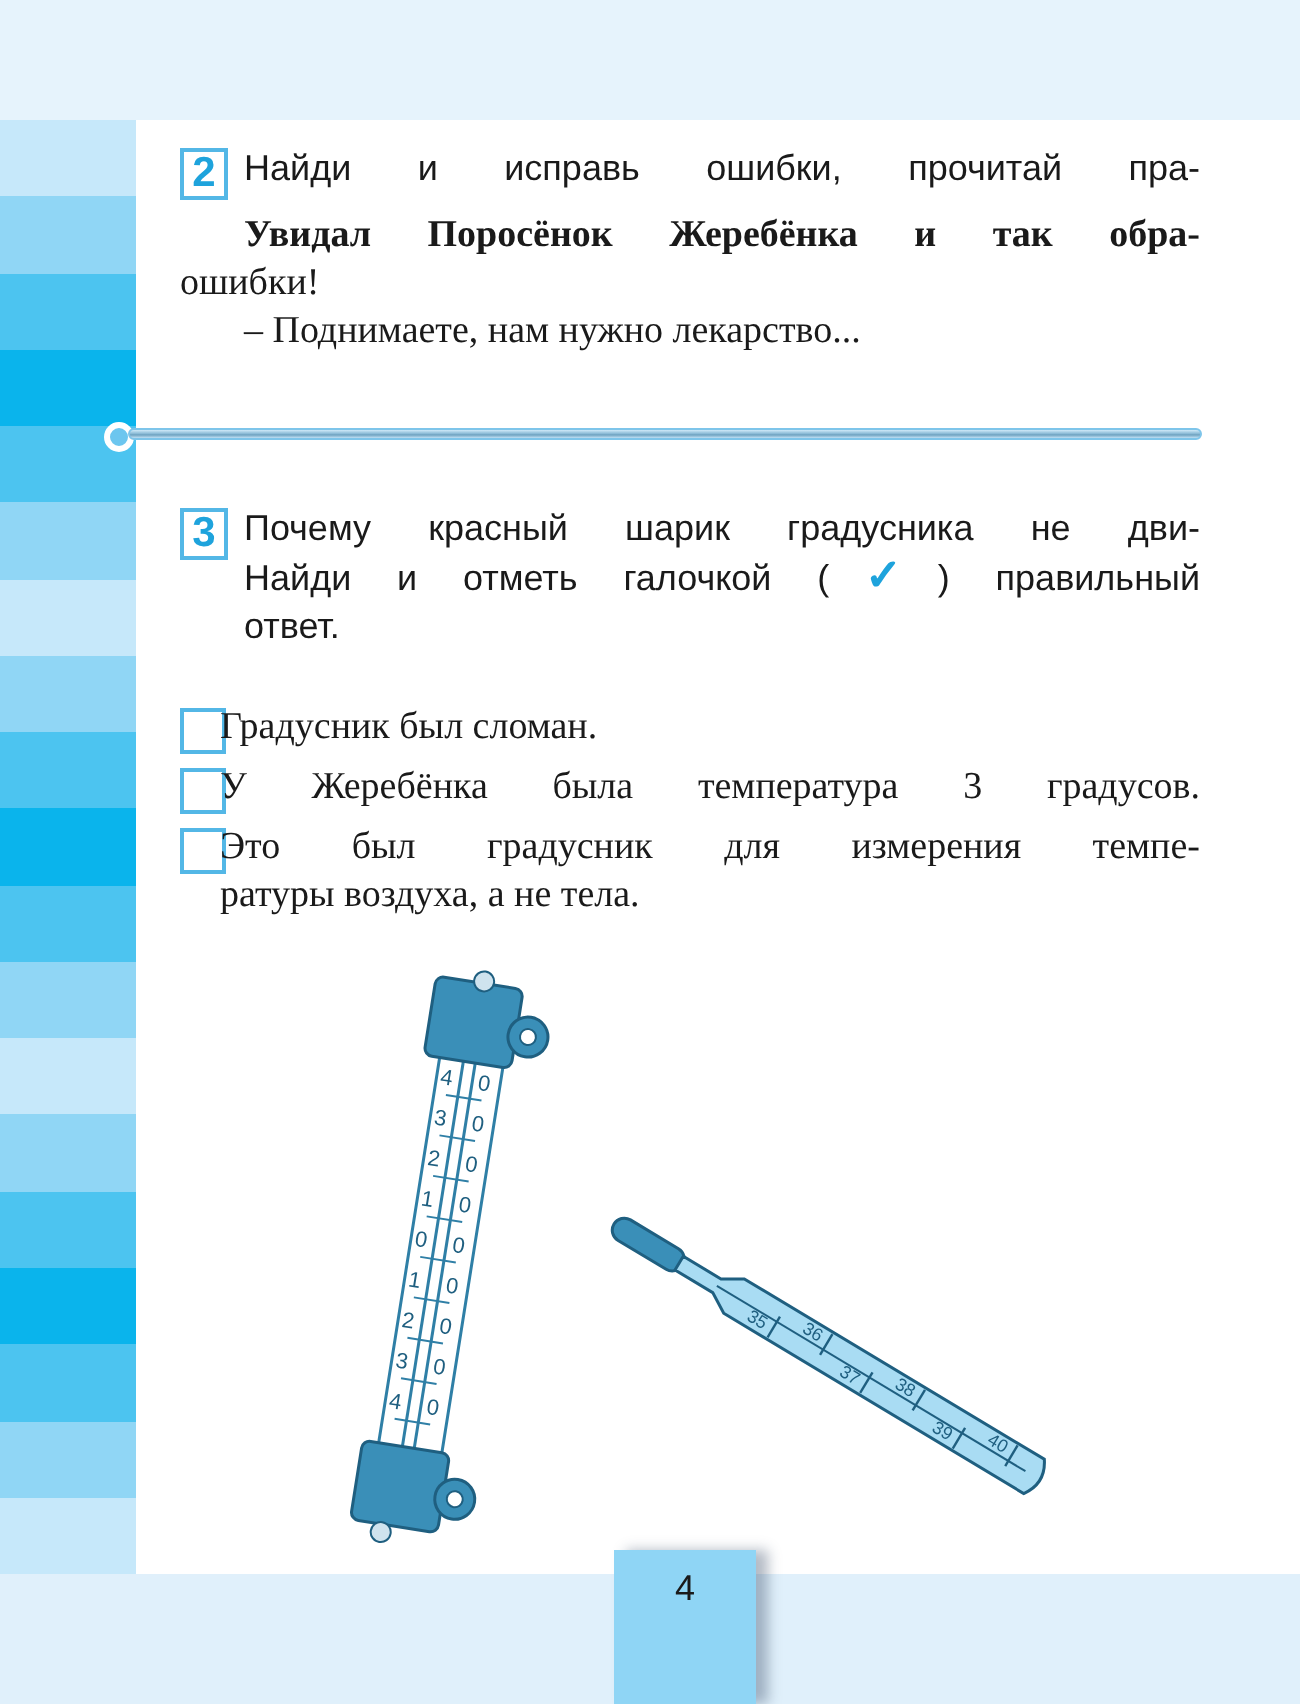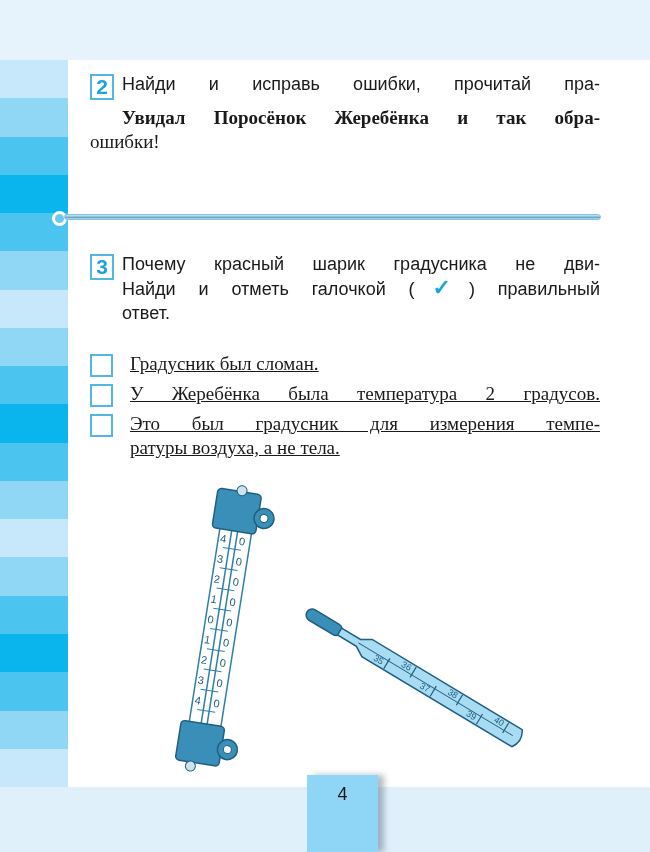--- a/index.html
+++ b/index.html
@@ -13,21 +13,21 @@
   .divider .bar { position:absolute; left:12px; top:3px; right:0; height:6px; border-radius:3px; background:linear-gradient(#cfe9f8 0%, #8bbbd6 45%, #6fa2c0 60%, #bfe0f4 100%); border:1px solid #7ec5ea; box-sizing:border-box; }
   .task { position:absolute; left:90px; width:510px; }
   .badge { position:absolute; left:0; top:2px; width:20px; height:22px; border:2px solid #53b7e6; background:#ffffff; color:#1ea3dc; font-family:"Liberation Sans", sans-serif; font-weight:bold; font-size:21px; line-height:22px; text-align:center; box-sizing:content-box; }
   .sans { font-family:Liberation Sans, sans-serif; font-size:18px; line-height:24px; text-align:justify; text-align-last:left; }
   .serif { font-family:"Liberation Serif", serif; font-size:19px; line-height:24px; text-align:justify; }
   .just { text-align-last:justify; }
   .line { display:block; }
   .check-glyph { color:#1ea3dc; font-weight:bold; font-size:22px; }
   .opt { position:absolute; left:90px; width:510px; }
   .cb { position:absolute; left:0; top:2px; width:19px; height:19px; border:2px solid #53b7e6; background:#fff; }
-  .opt-text { position:absolute; left:40px; right:0; top:0;text-decoration:underline; }
+  .opt-text { position:absolute; left:20px; right:0; top:0; }
   .page-num { position:absolute; left:307px; top:775px; width:71px; height:77px; background:#8fd5f5; box-shadow:6px 0 6px rgba(40,60,90,0.35); text-align:center; font-family:"Liberation Sans", sans-serif; font-size:18px; line-height:38px; color:#1a1a1a; }
 </style>
 </head>
 <body>
 
 <div class="top-band"></div>
 
 <div class="stripes" id="stripes">
     <div class="stripe" style="background: rgb(198, 232, 250);"></div>
     <div class="stripe" style="background: rgb(144, 214, 245);"></div>
@@ -51,20 +51,21 @@
   </div>
 
 <div class="task" style="top:72px;">
   <div class="badge">2</div>
   <div class="sans" style="margin-left:32px;">
     <span class="line just">Найди  и  исправь  ошибки,  прочитай  пра-</span>
   </div>
   <div class="serif" style="margin-top:10px;">
     <span class="line just" style="padding-left:32px;font-weight:bold;">Увидал  Поросёнок  Жеребёнка  и  так  обра-</span>
     <span class="line" style="margin-left:0;">ошибки!</span>
+    <span class="line" style="padding-left:32px;">– Поднимаете,  нам  нужно  лекарство...</span>
   </div>
 </div>
 
 <div class="divider">
   <div class="knob"></div>
   <div class="bar"></div>
 </div>
 
 <div class="task" style="top:252px;">
   <div class="badge">3</div>
@@ -77,21 +78,21 @@
 
 <div class="opt serif" style="top:352px;">
   <div class="cb"></div>
   <div class="opt-text">
     <span class="line">Градусник  был  сломан.</span>
   </div>
 </div>
 <div class="opt serif" style="top:382px;">
   <div class="cb"></div>
   <div class="opt-text">
-    <span class="line just">У  Жеребёнка  была  температура  2  градусов.</span>
+    <span class="line just">У  Жеребёнка  была  температура  3  градусов.</span>
   </div>
 </div>
 <div class="opt serif" style="top:412px;">
   <div class="cb"></div>
   <div class="opt-text">
     <span class="line just">Это  был  градусник  для  измерения  темпе-</span>
     <span class="line">ратуры  воздуха,  а  не  тела.</span>
   </div>
 </div>
 

